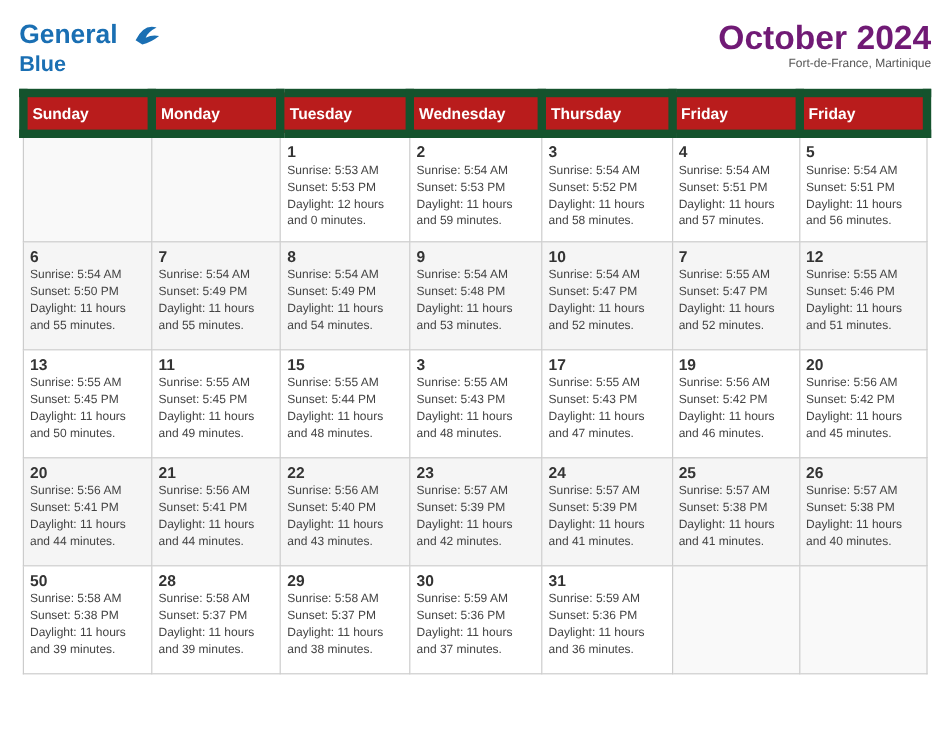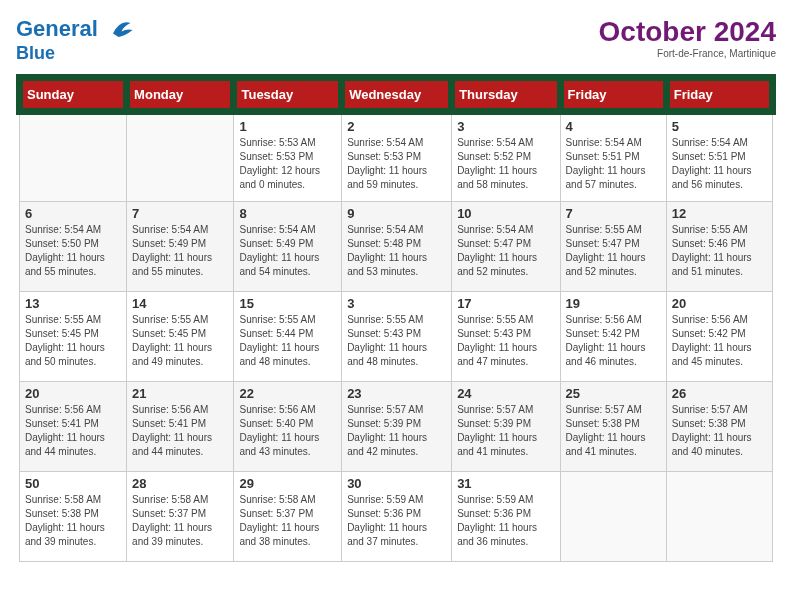--- a/index.html
+++ b/index.html
@@ -178,21 +178,21 @@
           <div class="day-number">12</div>
           <div class="day-info">Sunrise: 5:55 AM<br>Sunset: 5:46 PM<br>Daylight: 11 hours and 51 minutes.</div>
         </td>
       </tr>
       <tr>
         <td>
           <div class="day-number">13</div>
           <div class="day-info">Sunrise: 5:55 AM<br>Sunset: 5:45 PM<br>Daylight: 11 hours and 50 minutes.</div>
         </td>
         <td>
-          <div class="day-number">14</div>
+          <div class="day-number">11</div>
           <div class="day-info">Sunrise: 5:55 AM<br>Sunset: 5:45 PM<br>Daylight: 11 hours and 49 minutes.</div>
         </td>
         <td>
           <div class="day-number">15</div>
           <div class="day-info">Sunrise: 5:55 AM<br>Sunset: 5:44 PM<br>Daylight: 11 hours and 48 minutes.</div>
         </td>
         <td>
           <div class="day-number">3</div>
           <div class="day-info">Sunrise: 5:55 AM<br>Sunset: 5:43 PM<br>Daylight: 11 hours and 48 minutes.</div>
         </td>

